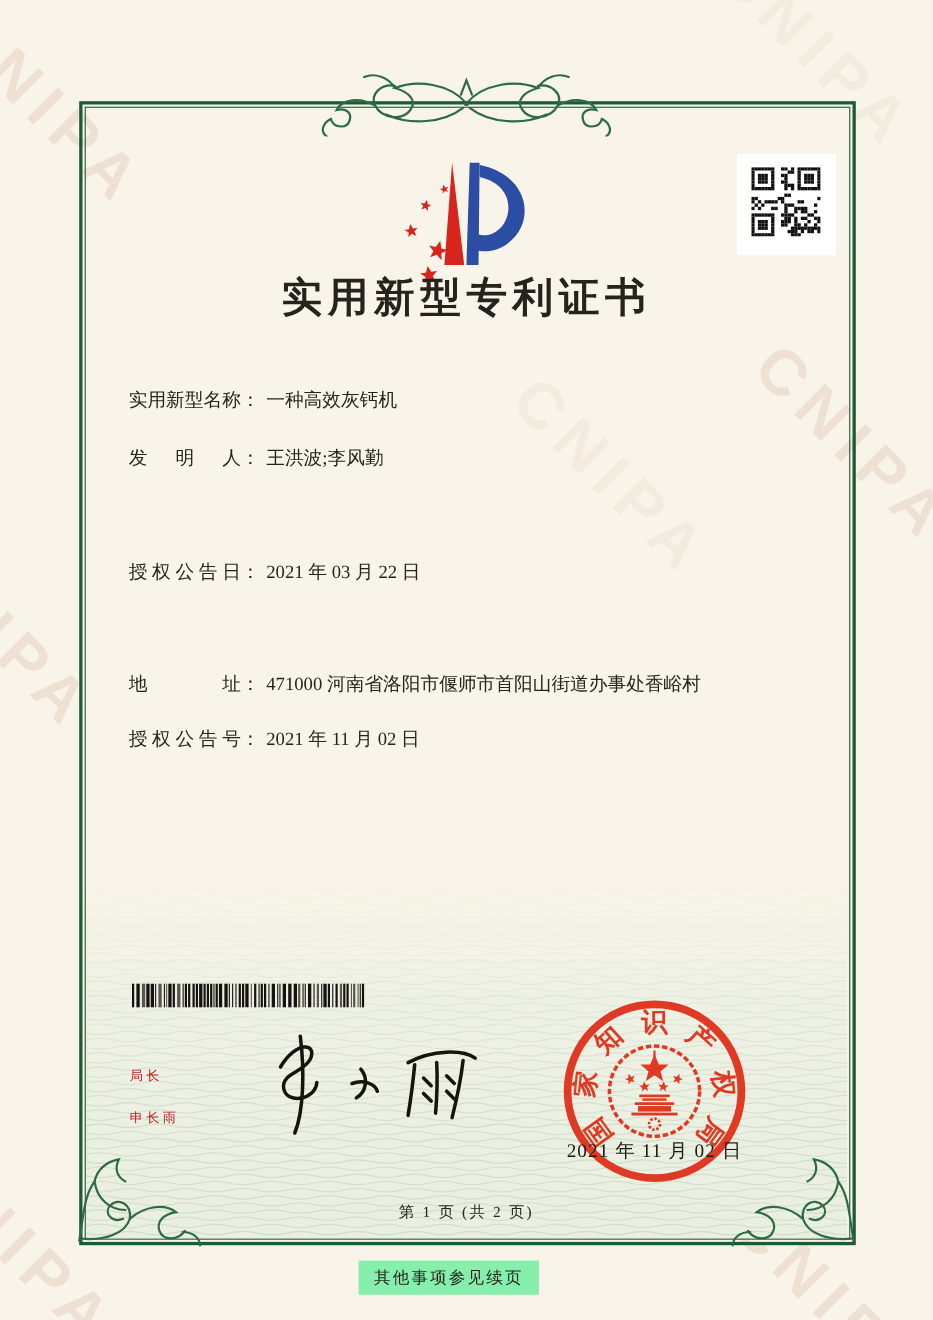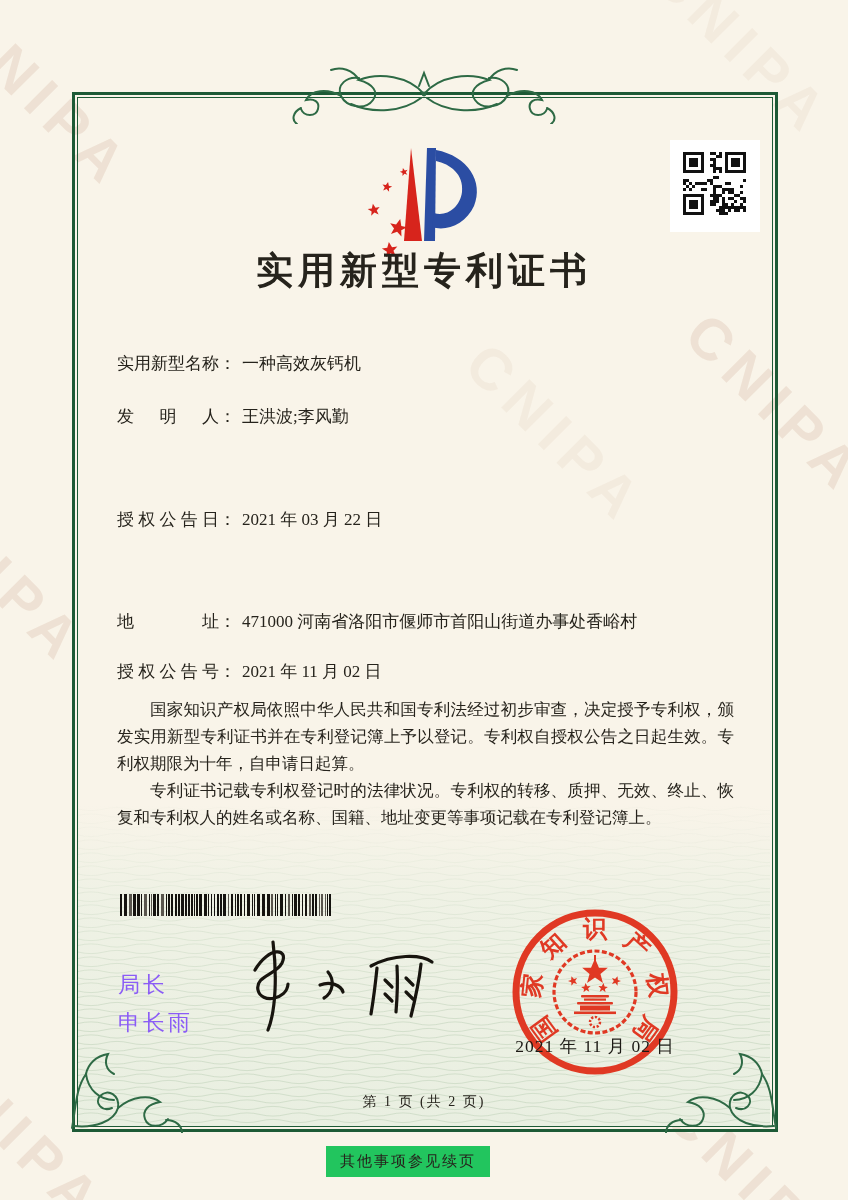--- a/index.html
+++ b/index.html
@@ -16,27 +16,27 @@
   .cert-number{position:absolute;left:104px;top:149px;font-size:17px;letter-spacing:3px;z-index:3;}
   .title{position:absolute;left:0;top:246px;width:848px;text-align:center;font-size:37px;
          font-weight:bold;letter-spacing:5px;z-index:3;}
   .field-row{position:absolute;left:117px;font-size:17px;white-space:nowrap;z-index:3;}
   .flabel{display:inline-block;width:102px;text-align:justify;text-align-last:justify;}
   .fval{margin-left:6px;}
   .grp2{position:absolute;left:318px;top:0;white-space:nowrap;}
   .body-text{position:absolute;left:117px;top:696px;width:617px;font-size:16.5px;line-height:27px;
              text-align:justify;z-index:3;}
   .body-text p{margin:0;text-indent:2em;}
-  .sig-label{position:absolute;left:118px;font-family:Liberation Sans, sans-serif;font-size:22px;
-             letter-spacing:3px;z-index:4;color:#8b5cf6;}
+  .sig-label{position:absolute;left:118px;font-family:Liberation Sans, sans-serif;font-size:12px;
+             letter-spacing:3px;z-index:4;color:#b91c1c;}
   .seal-date{position:absolute;left:505px;top:1034px;width:180px;text-align:center;font-size:17.5px;
              letter-spacing:1px;color:#1c1a15;z-index:5;}
   .page-indicator{position:absolute;left:0;top:1093px;width:848px;text-align:center;font-size:14px;
                   letter-spacing:2px;z-index:3;}
-  .note-box{position:absolute;left:326px;top:1146px;background:#22c55e;padding:6px 14px;
+  .note-box{position:absolute;left:326px;top:1146px;background:#86efac;padding:6px 14px;
             font-size:15px;letter-spacing:2px;z-index:5;}
   .qr-box{position:absolute;left:670px;top:140px;width:90px;height:92px;background:#ffffff;z-index:3;}
   svg{display:block;}
   .orn{z-index:2;}
 </style>
 </head>
 <body>
 
 <div class="page">
 
@@ -378,24 +378,20 @@
   <div class="field-row" style="top:508px;">
     <span class="flabel">授权公告日</span><span>：</span><span class="fval">2021 年 03 月 22 日</span>
   </div>
   <div class="field-row" style="top:610px;">
     <span class="flabel">地址</span><span>：</span><span class="fval">471000 河南省洛阳市偃师市首阳山街道办事处香峪村</span>
   </div>
   <div class="field-row" style="top:660px;">
     <span class="flabel">授权公告号</span><span>：</span><span class="fval">2021 年 11 月 02 日</span>
   </div>
 
-  <div class="body-text">
-    <p>国家知识产权局依照中华人民共和国专利法经过初步审查，决定授予专利权，颁发实用新型专利证书并在专利登记簿上予以登记。专利权自授权公告之日起生效。专利权期限为十年，自申请日起算。</p>
-    <p>专利证书记载专利权登记时的法律状况。专利权的转移、质押、无效、终止、恢复和专利权人的姓名或名称、国籍、地址变更等事项记载在专利登记簿上。</p>
-  </div>
 
   <svg id="barcode" class="abs" style="left:120px;top:894px;z-index:3;" width="215" height="22" viewBox="0 0 215 22">
       <rect x="0" y="0" width="2" height="22" fill="#15130f"></rect>
       <rect x="4" y="0" width="3" height="22" fill="#15130f"></rect>
       <rect x="9" y="0" width="3" height="22" fill="#5a564e"></rect>
       <rect x="13" y="0" width="3" height="22" fill="#15130f"></rect>
       <rect x="17" y="0" width="3" height="22" fill="#15130f"></rect>
       <rect x="21" y="0" width="1" height="22" fill="#15130f"></rect>
       <rect x="24" y="0" width="3" height="22" fill="#5a564e"></rect>
       <rect x="29" y="0" width="1" height="22" fill="#15130f"></rect>

